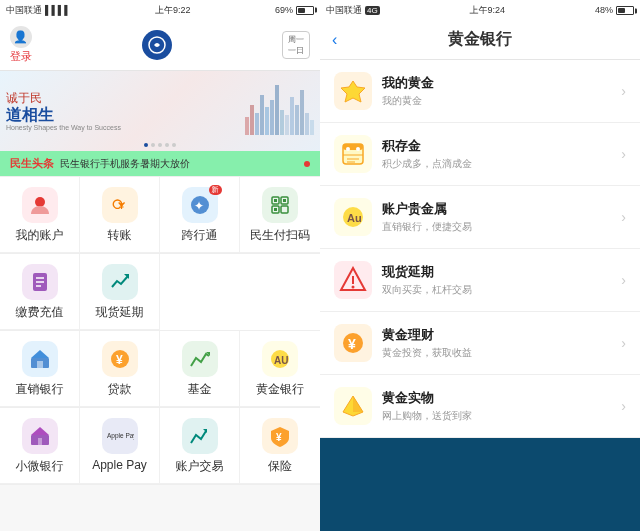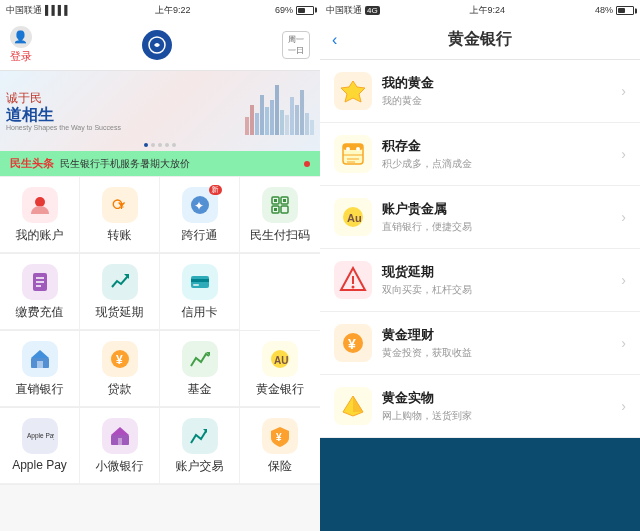--- a/index.html
+++ b/index.html
@@ -363,30 +363,20 @@
     </div>
     <div class="menu-item">
       <div class="menu-icon-wrap bg-teal">
         <svg width="22" height="22" viewBox="0 0 22 22">
           <polyline points="3,16 8,10 12,13 19,5" fill="none" stroke="#00897b" stroke-width="2"></polyline>
           <polygon points="15,3 20,3 20,8" fill="#00897b"></polygon>
         </svg>
       </div>
       <span class="menu-label">现货延期</span>
     </div>
-    <div class="menu-item">
-      <div class="menu-icon-wrap bg-cyan">
-        <svg width="22" height="22" viewBox="0 0 22 22">
-          <rect x="2" y="5" width="18" height="12" rx="2" fill="#0097a7" opacity="0.8"></rect>
-          <rect x="2" y="8" width="18" height="3" fill="#00838f"></rect>
-          <rect x="4" y="13" width="6" height="2" rx="1" fill="white" opacity="0.7"></rect>
-        </svg>
-      </div>
-      <span class="menu-label">信用卡</span>
-    </div>
   </div>
 
   <div class="menu-grid-2">
     <div class="menu-item">
       <div class="menu-icon-wrap bg-blue">
         <svg width="22" height="22" viewBox="0 0 22 22">
           <rect x="2" y="10" width="18" height="10" fill="#1565c0" opacity="0.7" rx="1"></rect>
           <polygon points="11,2 2,10 20,10" fill="#1976d2" opacity="0.8"></polygon>
           <rect x="8" y="13" width="6" height="7" fill="white" opacity="0.5"></rect>
         </svg>
@@ -417,36 +407,36 @@
           <circle cx="11" cy="11" r="9" fill="#fdd835" opacity="0.9"></circle>
           <text x="5" y="16" font-size="10" fill="#795548" font-weight="bold">AU</text>
         </svg>
       </div>
       <span class="menu-label">黄金银行</span>
     </div>
   </div>
 
   <div class="menu-grid-2">
     <div class="menu-item">
+      <div class="menu-icon-wrap bg-purple">
+        <svg width="22" height="22" viewBox="0 0 22 22">
+          <rect x="2" y="10" width="18" height="10" fill="#7b1fa2" opacity="0.7" rx="1"></rect>
+          <polygon points="11,2 2,10 20,10" fill="#9c27b0" opacity="0.8"></polygon>
+          <rect x="9" y="13" width="4" height="7" fill="white" opacity="0.4"></rect>
+        </svg>
+      </div>
+      <span class="menu-label">小微银行</span>
+    </div>
+    <div class="menu-item">
       <div class="menu-icon-wrap bg-indigo">
         <svg width="28" height="18" viewBox="0 0 60 30">
           <text x="2" y="20" font-size="14" fill="#333" font-family="'Helvetica Neue',Arial,sans-serif"> Apple Pay</text>
         </svg>
       </div>
       <span class="menu-label">Apple Pay</span>
-    </div>
-    <div class="menu-item">
-      <div class="menu-icon-wrap bg-purple">
-        <svg width="22" height="22" viewBox="0 0 22 22">
-          <rect x="2" y="10" width="18" height="10" fill="#7b1fa2" opacity="0.7" rx="1"></rect>
-          <polygon points="11,2 2,10 20,10" fill="#9c27b0" opacity="0.8"></polygon>
-          <rect x="9" y="13" width="4" height="7" fill="white" opacity="0.4"></rect>
-        </svg>
-      </div>
-      <span class="menu-label">小微银行</span>
     </div>
     <div class="menu-item">
       <div class="menu-icon-wrap bg-teal">
         <svg width="22" height="22" viewBox="0 0 22 22">
           <polyline points="2,18 7,10 12,14 17,6" fill="none" stroke="#00897b" stroke-width="2"></polyline>
           <polygon points="14,4 18,4 18,8" fill="#00897b"></polygon>
         </svg>
       </div>
       <span class="menu-label">账户交易</span>
     </div>

